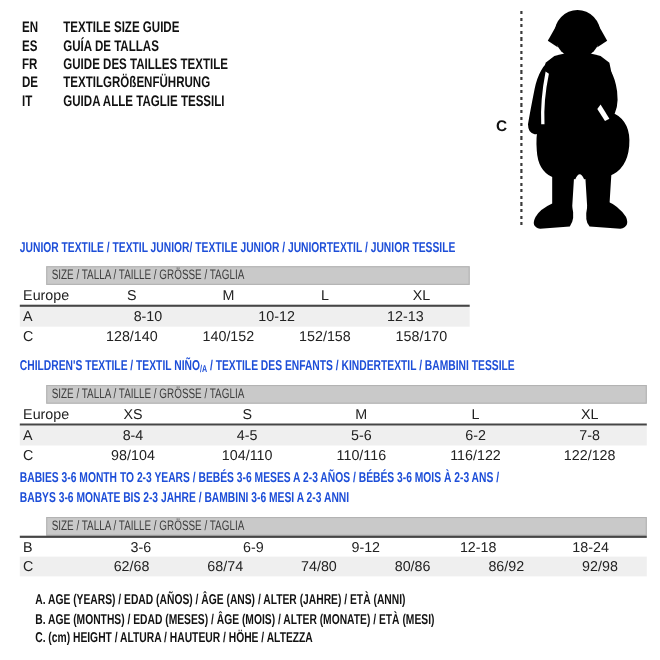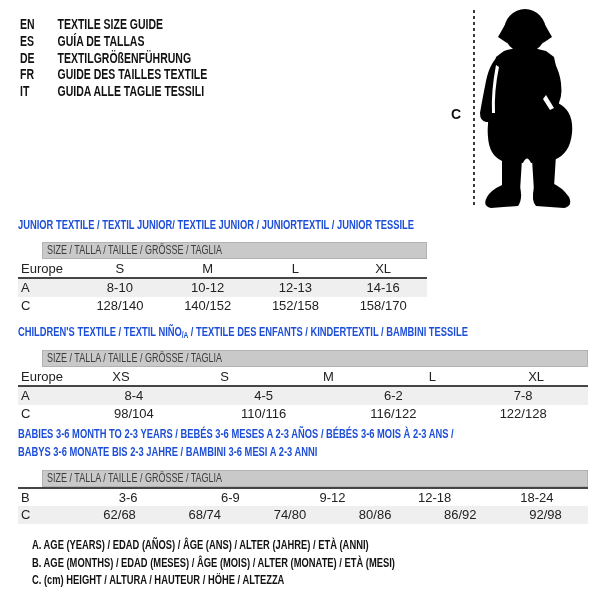--- a/index.html
+++ b/index.html
@@ -51,24 +51,24 @@
 <body>
 
 <div class="abs lang-block">
   <div class="lang-row">
     <span class="cond75"><span class="lang-code">EN</span><span class="lang-text">TEXTILE SIZE GUIDE</span></span>
   </div>
   <div class="lang-row">
     <span class="cond75"><span class="lang-code">ES</span><span class="lang-text">GUÍA DE TALLAS</span></span>
   </div>
   <div class="lang-row">
-    <span class="cond75"><span class="lang-code">DE</span><span class="lang-text">TEXTILGRÖßENFÜHRUNG</span></span>
+    <span class="cond75"><span class="lang-code">FR</span><span class="lang-text">GUIDE DES TAILLES TEXTILE</span></span>
   </div>
   <div class="lang-row">
-    <span class="cond75"><span class="lang-code">FR</span><span class="lang-text">GUIDE DES TAILLES TEXTILE</span></span>
+    <span class="cond75"><span class="lang-code">DE</span><span class="lang-text">TEXTILGRÖßENFÜHRUNG</span></span>
   </div>
   <div class="lang-row">
     <span class="cond75"><span class="lang-code">IT</span><span class="lang-text">GUIDA ALLE TAGLIE TESSILI</span></span>
   </div>
 </div>
 
 <div class="abs dash-line"></div>
 <div class="abs measure-label">C</div>
 <svg class="abs baby-svg" width="100" height="205" viewBox="0 0 100 205" xmlns="http://www.w3.org/2000/svg">
   <g fill="#000000">
@@ -103,21 +103,20 @@
     <span class="val">S</span>
     <span class="val">M</span>
     <span class="val">L</span>
     <span class="val">XL</span>
   </div>
   <div class="trow stripe">
     <span class="lbl">A</span>
     <span class="val">8-10</span>
     <span class="val">10-12</span>
     <span class="val">12-13</span>
-    <span class="val">14-16</span>
   </div>
   <div class="trow">
     <span class="lbl">C</span>
     <span class="val">128/140</span>
     <span class="val">140/152</span>
     <span class="val">152/158</span>
     <span class="val">158/170</span>
   </div>
 </div>
 
@@ -136,26 +135,28 @@
     <span class="val">XS</span>
     <span class="val">S</span>
     <span class="val">M</span>
     <span class="val">L</span>
     <span class="val">XL</span>
   </div>
   <div class="trow stripe">
     <span class="lbl">A</span>
     <span class="val">8-4</span>
     <span class="val">4-5</span>
+    <span class="val">5-6</span>
     <span class="val">6-2</span>
     <span class="val">7-8</span>
   </div>
   <div class="trow">
     <span class="lbl">C</span>
     <span class="val">98/104</span>
+    <span class="val">104/110</span>
     <span class="val">110/116</span>
     <span class="val">116/122</span>
     <span class="val">122/128</span>
   </div>
 </div>
 
 <div class="abs section-title" style="top:425px;">
   <div><span class="cond">BABIES 3-6 MONTH TO 2-3 YEARS / BEBÉS 3-6 MESES A 2-3 AÑOS / BÉBÉS 3-6 MOIS À 2-3 ANS /</span></div>
   <div><span class="cond">BABYS 3-6 MONATE BIS 2-3 JAHRE / BAMBINI 3-6 MESI A 2-3 ANNI</span></div>
 </div>

